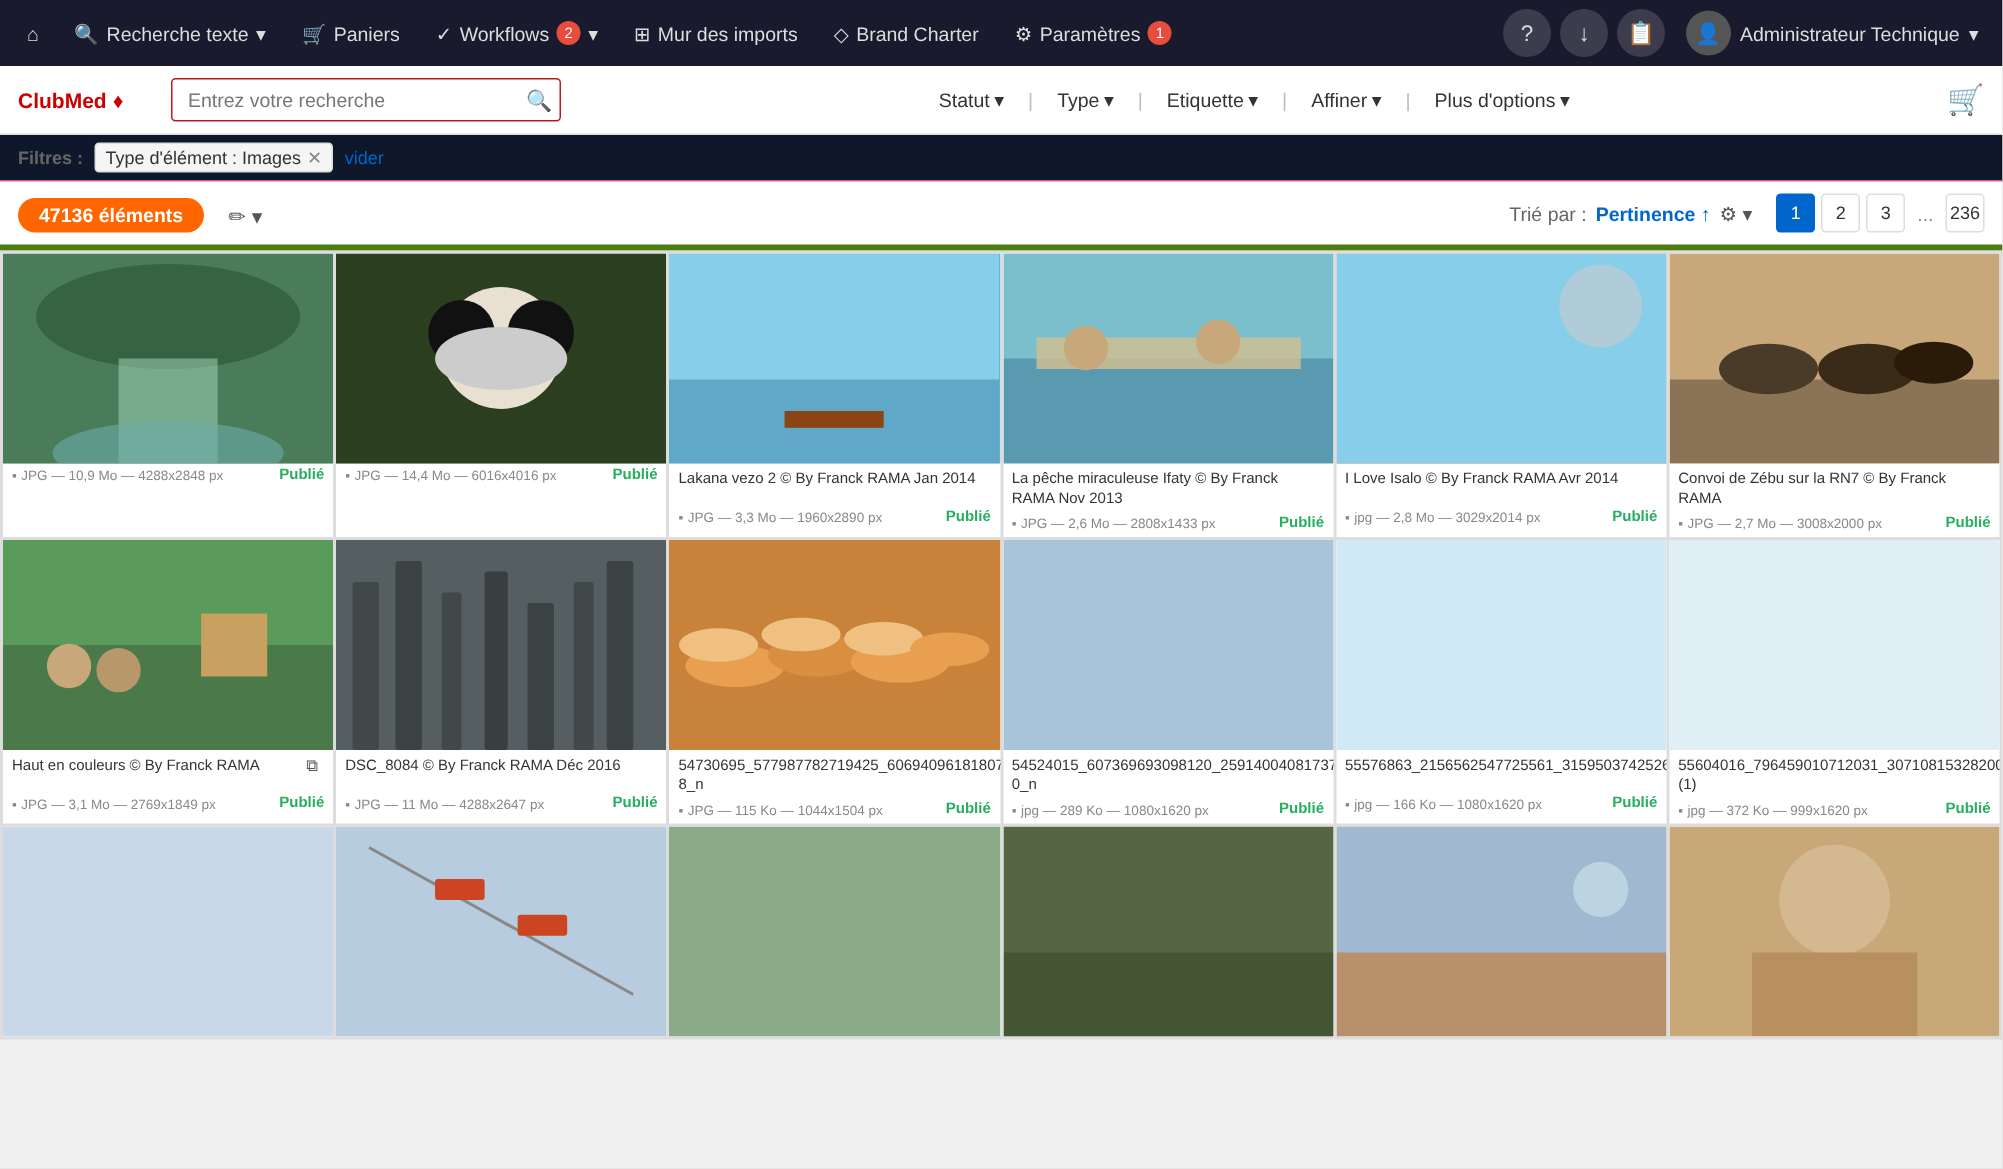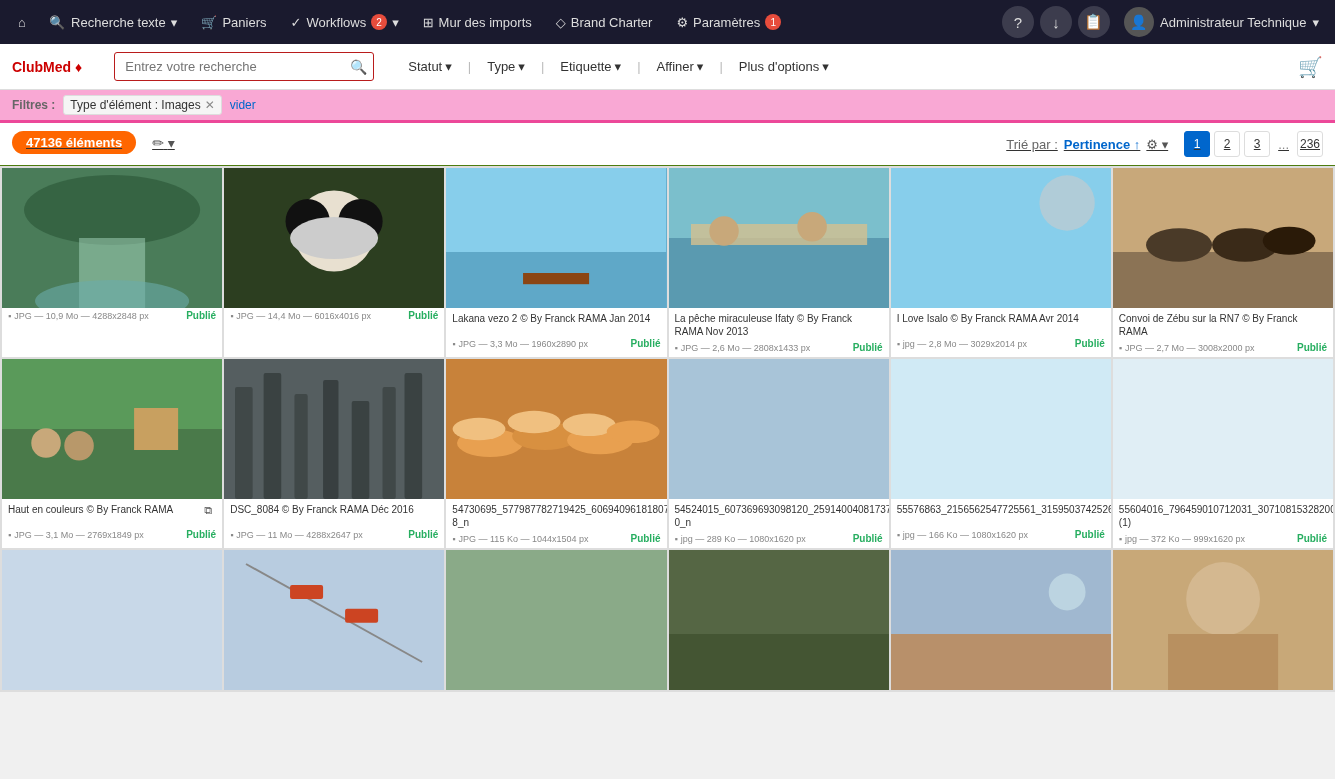--- a/index.html
+++ b/index.html
@@ -77,64 +77,63 @@
     .search-input-wrap input {
       width: 100%; padding: 6px 32px 6px 10px;
       border: 1px solid #b91c1c; border-radius: 3px;
       font-size: 13px;
     }
     .search-input-wrap .search-icon-btn {
       position: absolute; right: 6px; top: 50%; transform: translateY(-50%);
       background: none; border: none; cursor: pointer; color: #555; font-size: 14px;
     }
     .filter-row {
-      display: flex; align-items: center; gap: 4px; flex: 1;
+      display: flex; align-items: center; gap: 4px; flex: 1; justify-content: center;
     }
     .filter-btn {
       display: flex; align-items: center; gap: 3px;
       padding: 5px 10px; border: none; background: none;
       cursor: pointer; color: #333; font-size: 13px;
       white-space: nowrap;
     }
     .filter-sep { color: #bbb; padding: 0 2px; }
     .cart-icon-wrap {
       margin-left: auto;
       font-size: 20px; color: #555; cursor: pointer;
     }
 
     
     .filter-tags {
-      background: #f9a8d4;
+      background: #0f172a;
       padding: 5px 12px;
       display: flex;
       align-items: center;
       gap: 8px;
-      border-bottom: 3px solid #ec4899;
+      border-bottom: 1px solid #ec4899;
       font-size: 12px;
     }
     .filter-label { color: #666; font-weight: bold; }
     .filter-tag {
       background: #f5f5f5;
       border: 1px solid #ddd;
       border-radius: 3px;
       padding: 2px 6px;
       display: flex; align-items: center; gap: 4px;
     }
     .filter-tag .remove { cursor: pointer; color: #888; }
     .filter-clear { color: #0066cc; cursor: pointer; }
 
     
     .toolbar {
       background: white;
       padding: 8px 12px;
       display: flex;
-      align-items: flex-start;
+      align-items: flex-end;
       justify-content: space-between;
-      border-bottom: 1px solid #4d7c0f;
-      text-decoration: underline;
+      border-bottom: 4px solid #4d7c0f;
     }
     .count-badge {
       background: #ff6600;
       color: white;
       border-radius: 15px;
       padding: 4px 14px;
       font-size: 13px;
       font-weight: bold;
     }
     .edit-btn {

